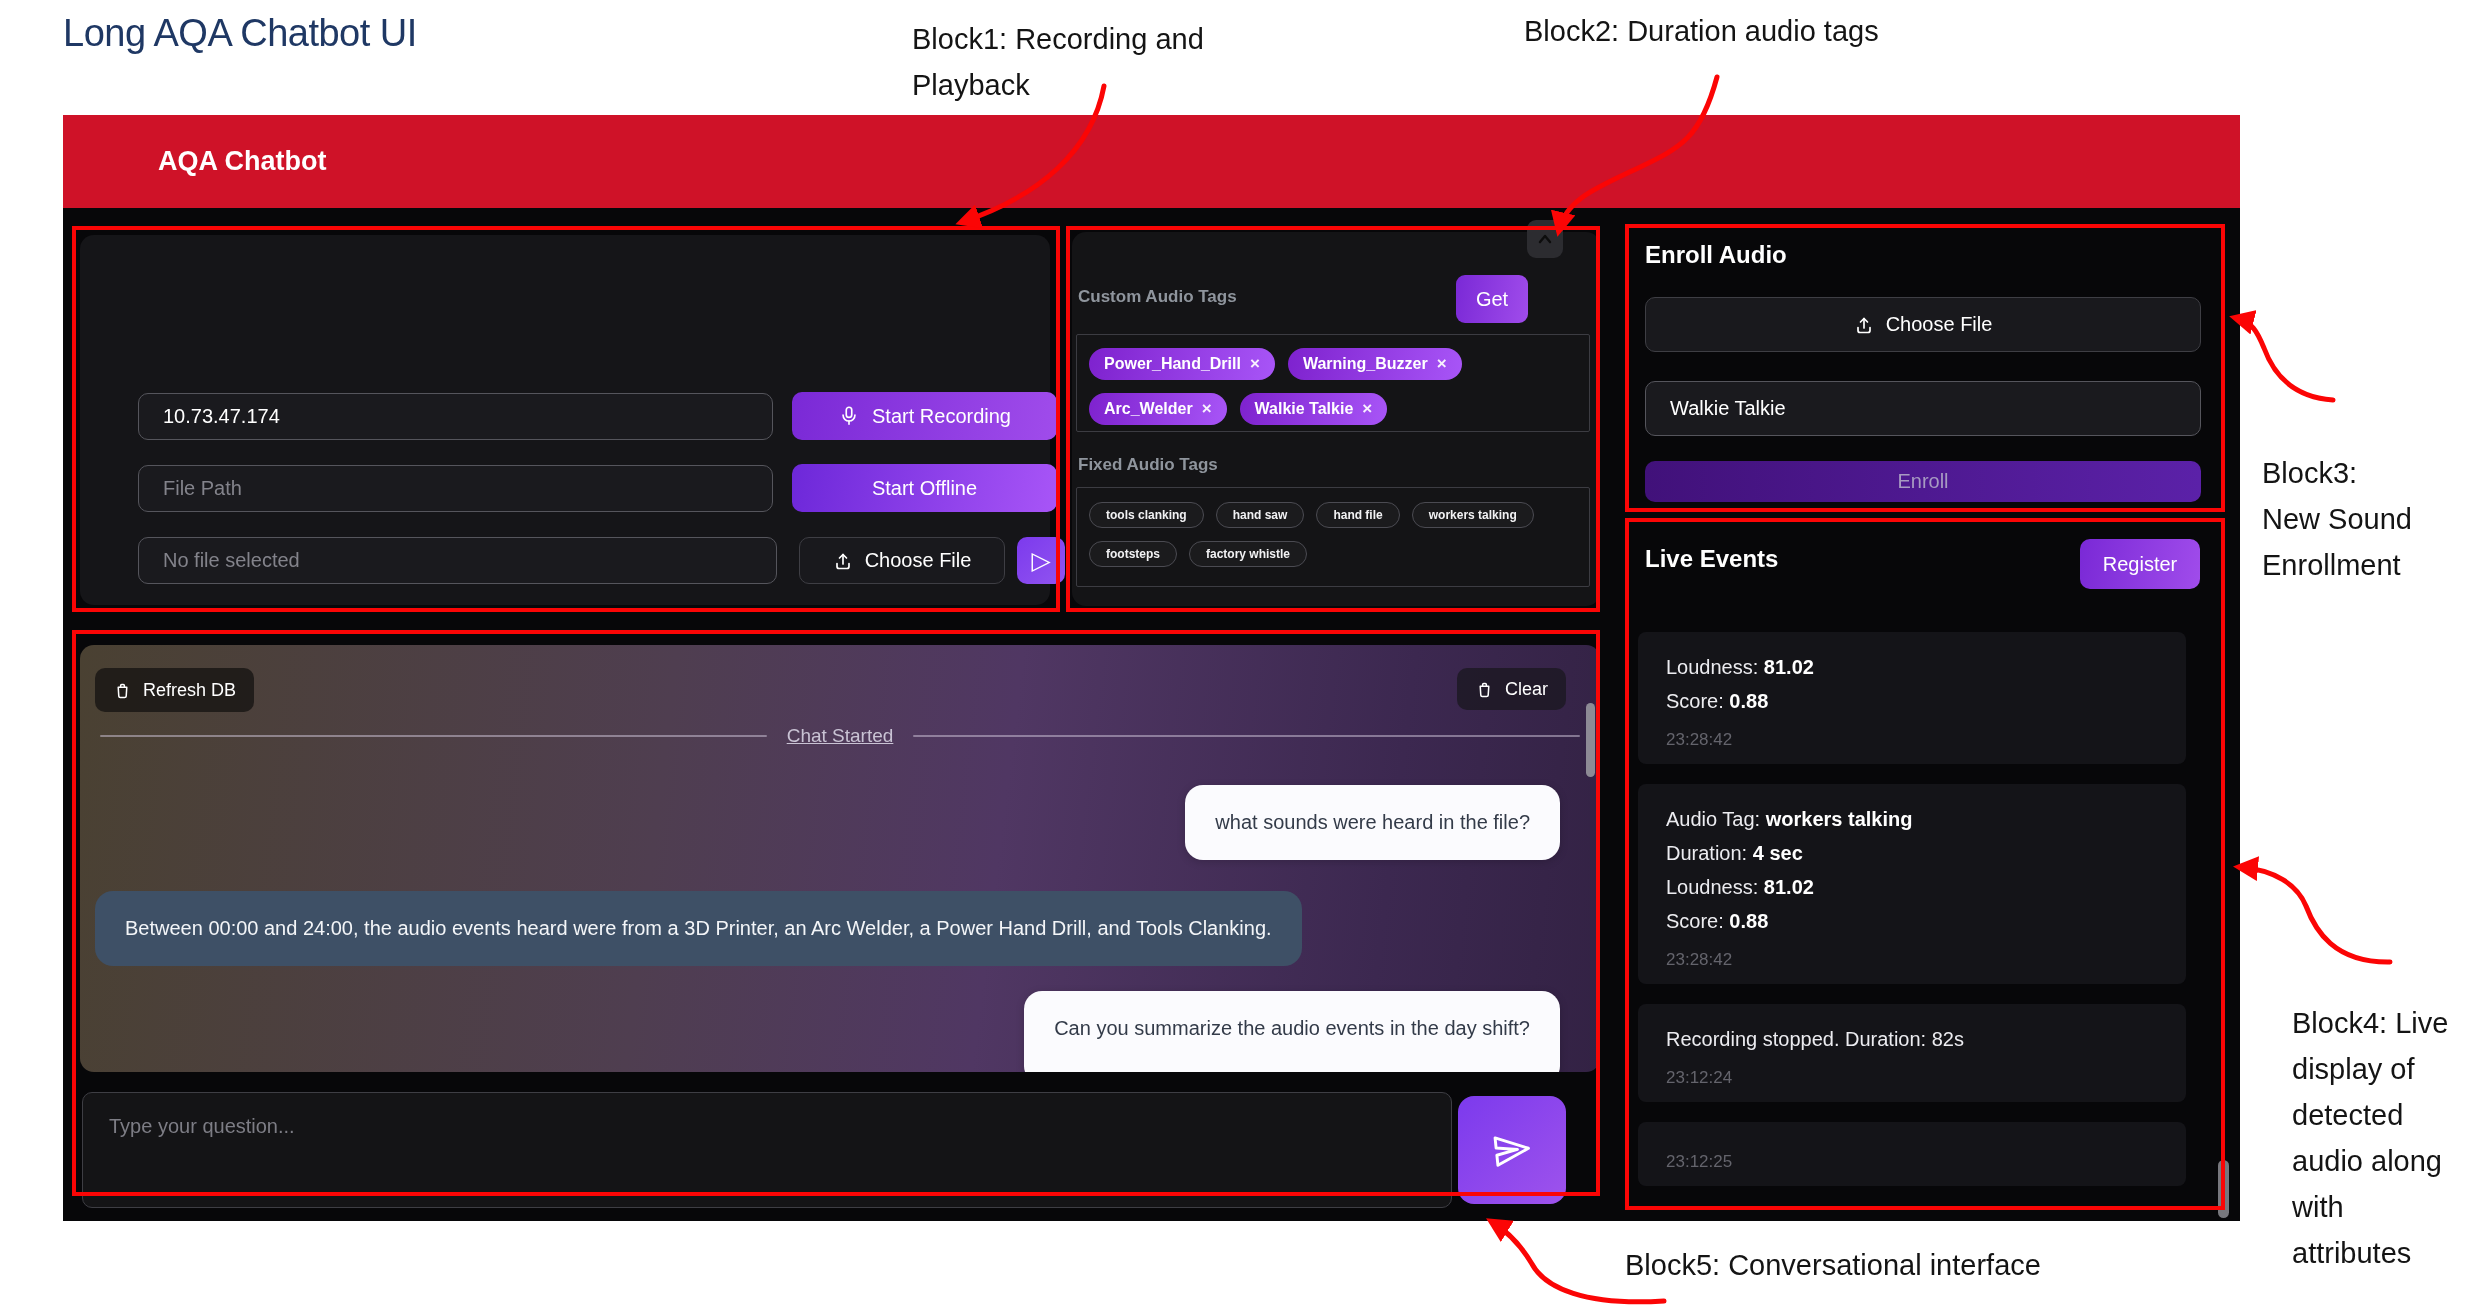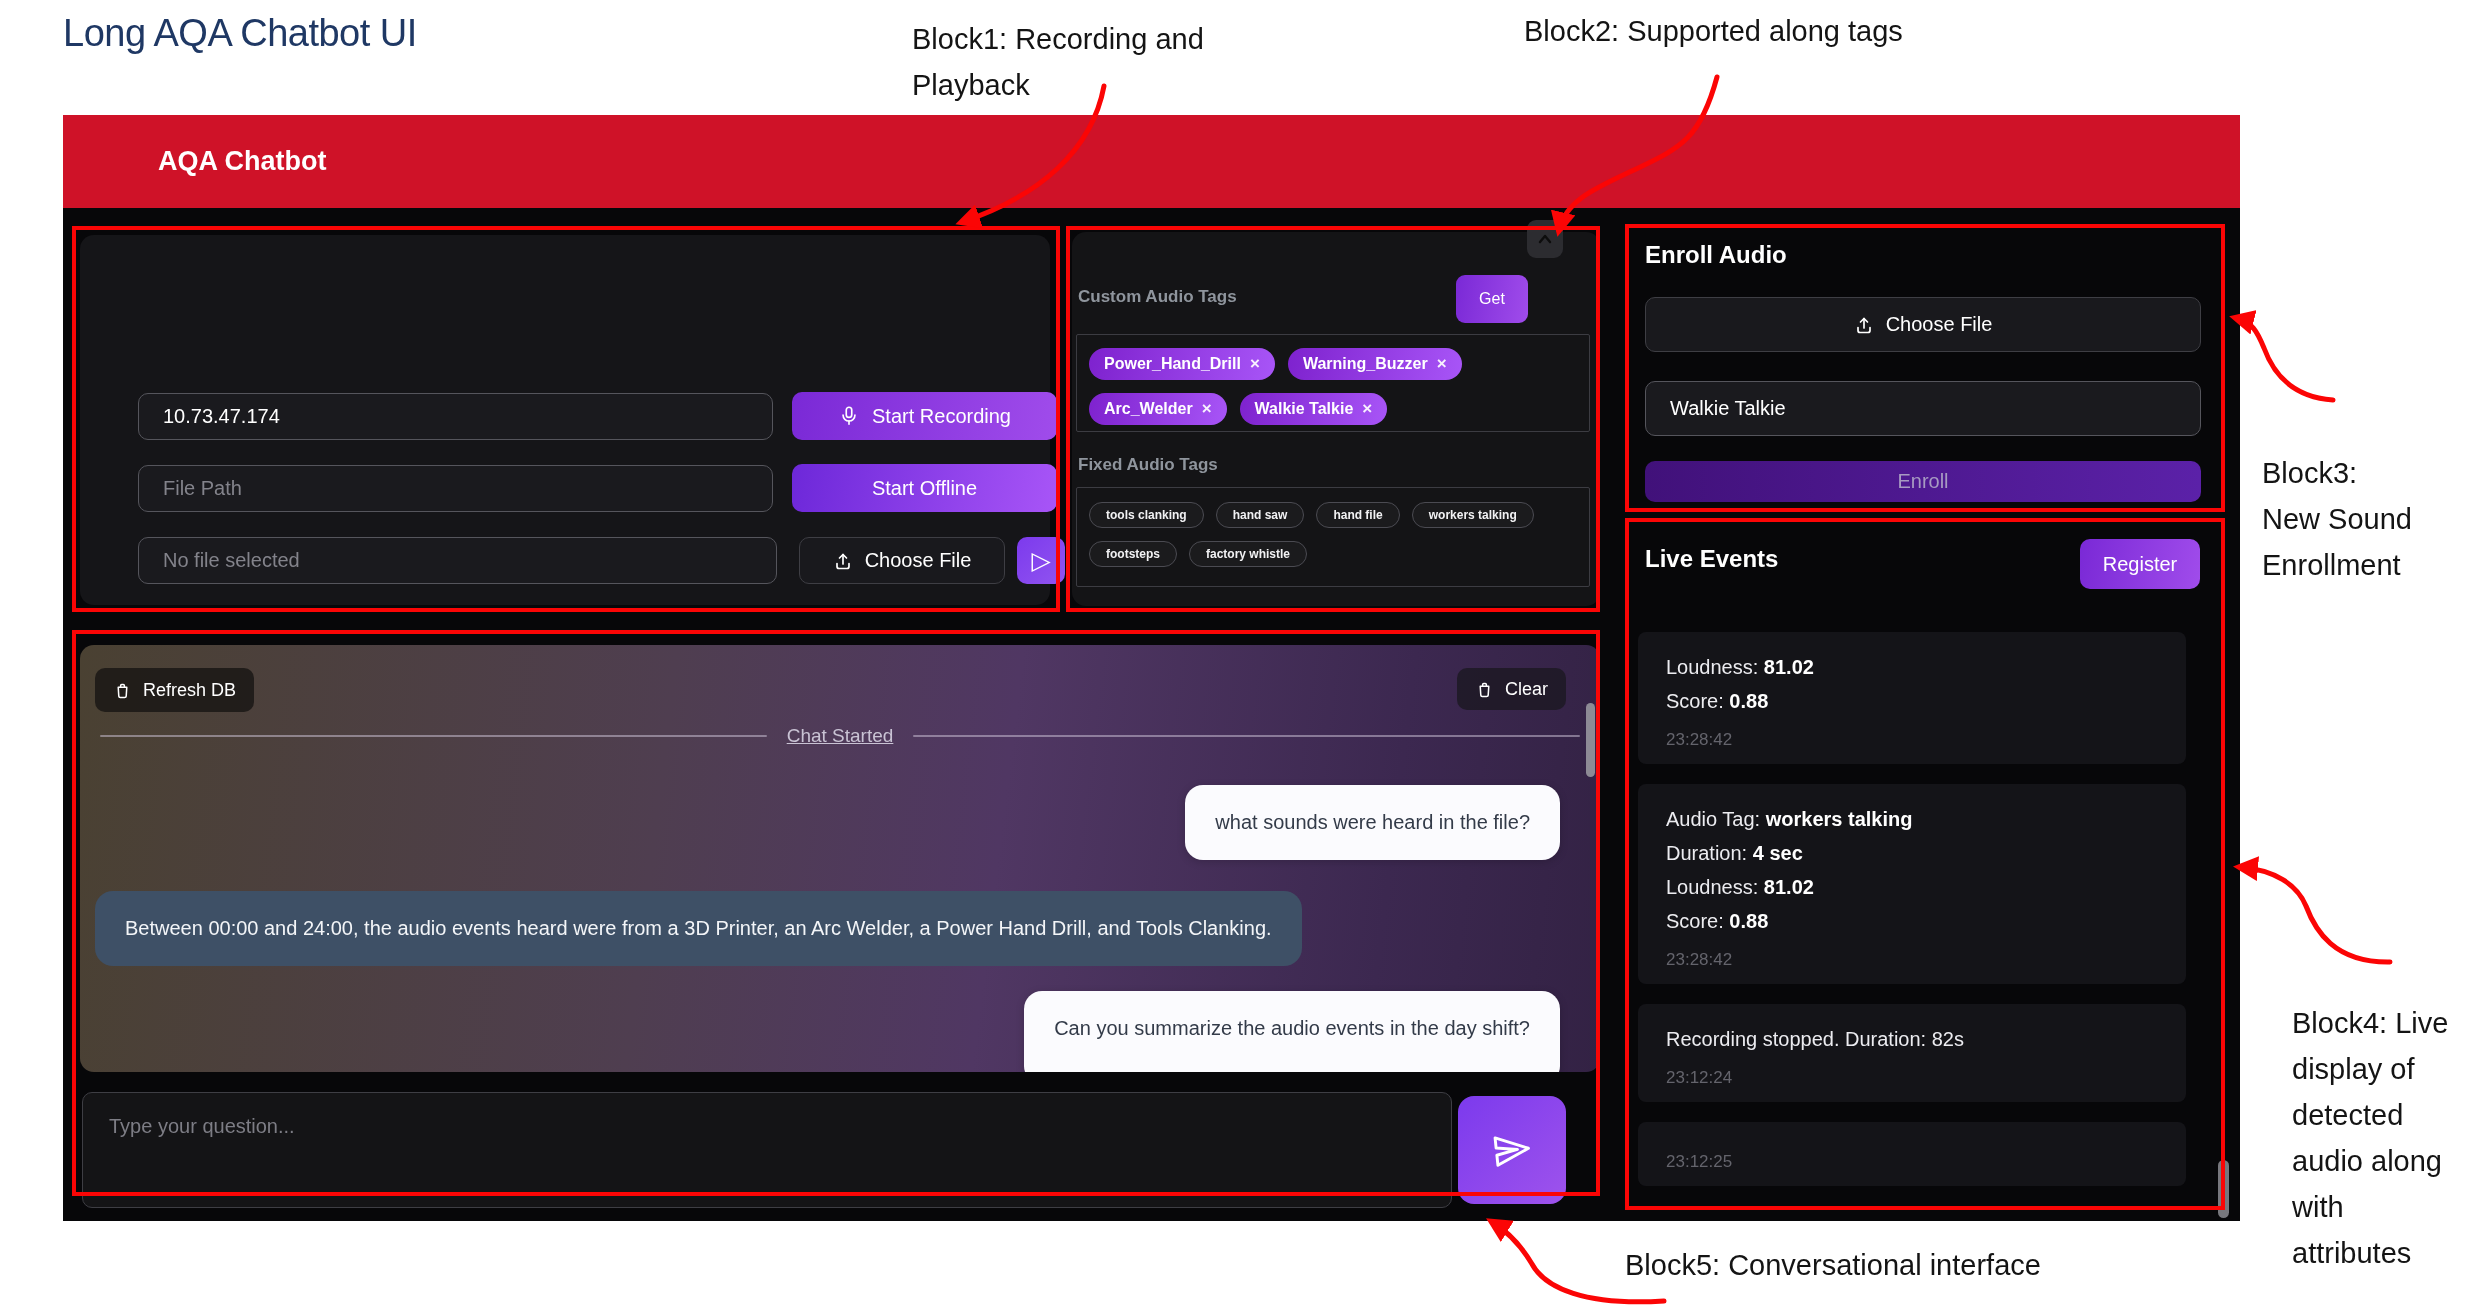--- a/index.html
+++ b/index.html
@@ -40,21 +40,21 @@
   #offline-btn{left:712px;top:229px;width:265px;height:48px;background:linear-gradient(100deg,#6d28d9,#a855f7);}
   #nofile-input{left:58px;top:302px;width:639px;height:47px;}
   #choosefile-btn{left:719px;top:302px;width:206px;height:47px;}
   #play-btn{left:937px;top:302px;width:48px;height:47px;background:linear-gradient(135deg,#7c3aed,#9154f0);
             font-size:25px;border-radius:10px;}
 
   #collapse-btn{left:1464px;top:105px;width:36px;height:38px;background:#2c2c30;border-radius:9px;
                 display:flex;align-items:center;justify-content:center;border:none;cursor:pointer;}
   #custom-label,#fixed-label{font-size:17px;font-weight:700;color:#8f959d;}
   #custom-label{left:1015px;top:172px;}
-  #get-btn{left:1393px;top:160px;width:72px;height:48px;font-size:16px;border-radius:9px;}
+  #get-btn{left:1393px;top:160px;width:72px;height:48px;font-size:20px;border-radius:9px;}
   .tagbox{border:1.5px solid #3c3c42;border-radius:2px;display:flex;flex-wrap:wrap;
           align-content:flex-start;box-sizing:border-box;}
   #custom-box{left:1013px;top:219px;width:514px;height:98px;gap:13px 13px;padding:13px 12px;}
   #fixed-label{left:1015px;top:340px;}
   #fixed-box{left:1013px;top:372px;width:514px;height:100px;gap:13px 12px;padding:14px 12px;}
   .ctag{display:inline-flex;align-items:center;gap:9px;background:linear-gradient(100deg,#7e22ce,#a855f7);
         border-radius:17px;padding:6px 15px;font-size:16px;font-weight:600;color:#fff;cursor:pointer;}
   .ctag .xmark{opacity:.92;font-size:17px;cursor:pointer;}
   .ftag{display:inline-flex;align-items:center;border:1.5px solid #4b4b52;background:rgba(255,255,255,.03);
         border-radius:16px;padding:5px 16px;font-size:12px;font-weight:600;color:#f2f2f4;}
@@ -111,21 +111,21 @@
   .icon{display:inline-flex;align-items:center;justify-content:center;}
 </style>
 </head>
 <body>
 
 <div id="root">
 
   <div class="abs" id="page-title">Long AQA Chatbot UI</div>
   <div class="abs ann" id="ann1">Block1: Recording and
 Playback</div>
-  <div class="abs ann" id="ann2">Block2: Supported along tags</div>
+  <div class="abs ann" id="ann2">Block2: Duration audio tags</div>
   <div class="abs ann" id="ann3">Block3:
 New Sound
 Enrollment</div>
   <div class="abs ann" id="ann4">Block4: Live
 display of
 detected
 audio along
 with
 attributes</div>
   <div class="abs ann" id="ann5">Block5: Conversational interface</div>

